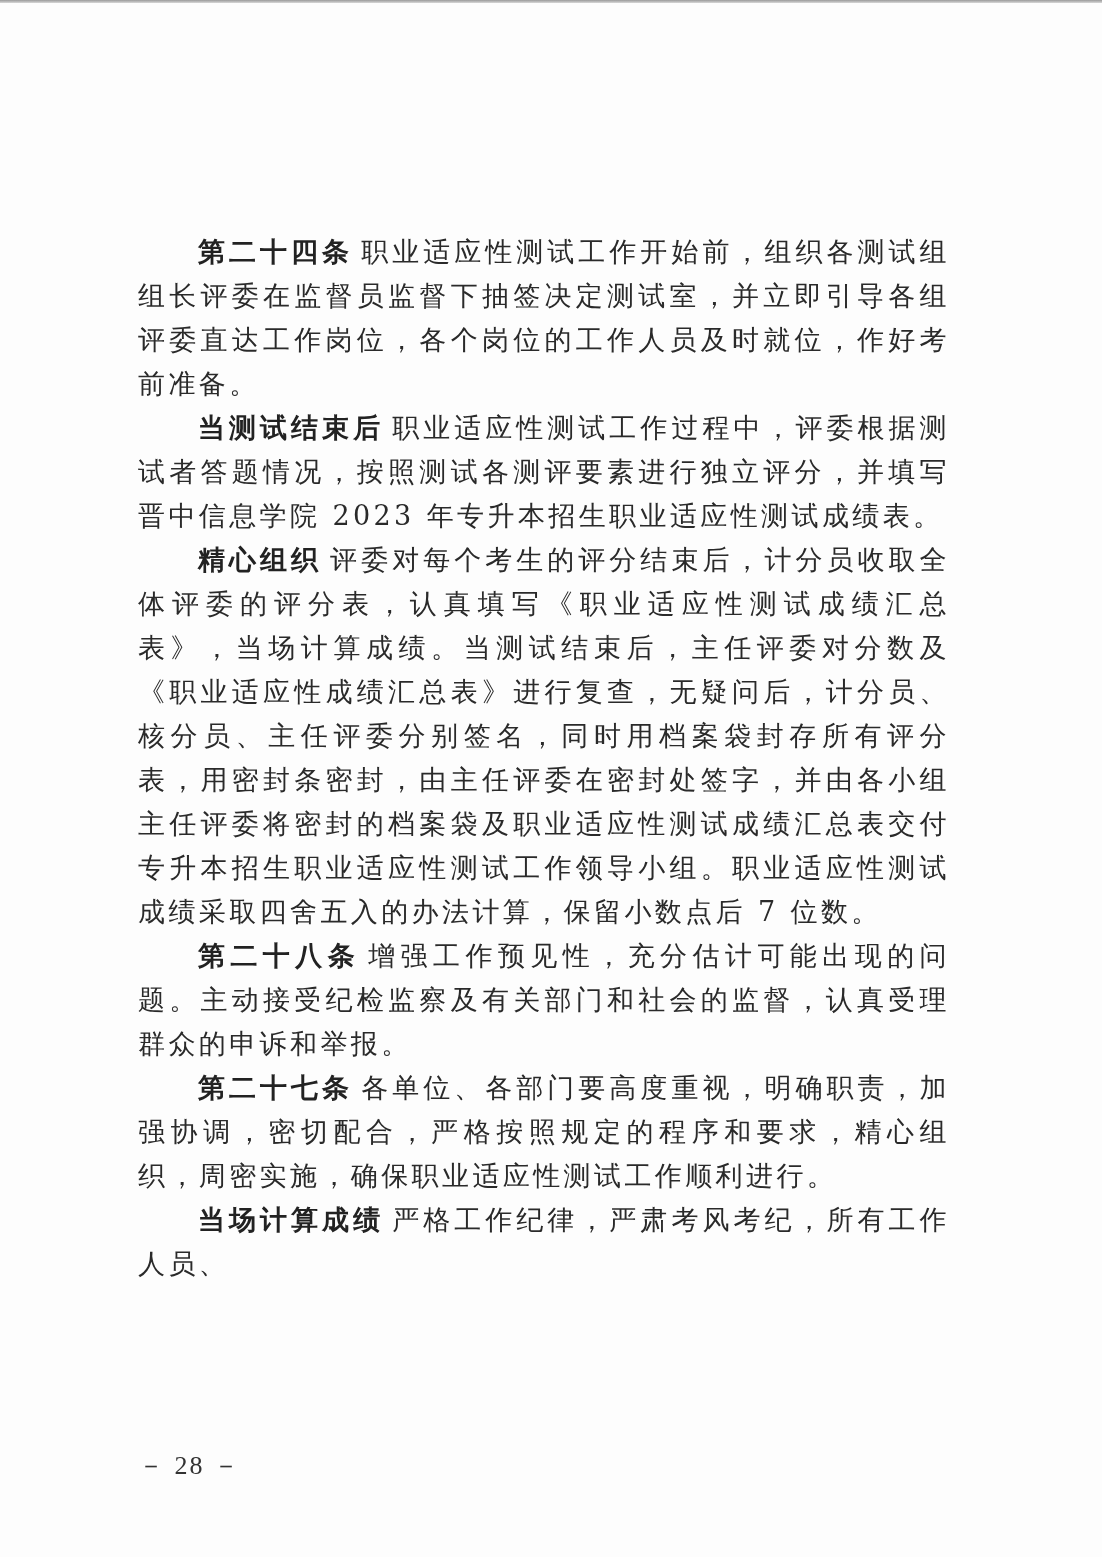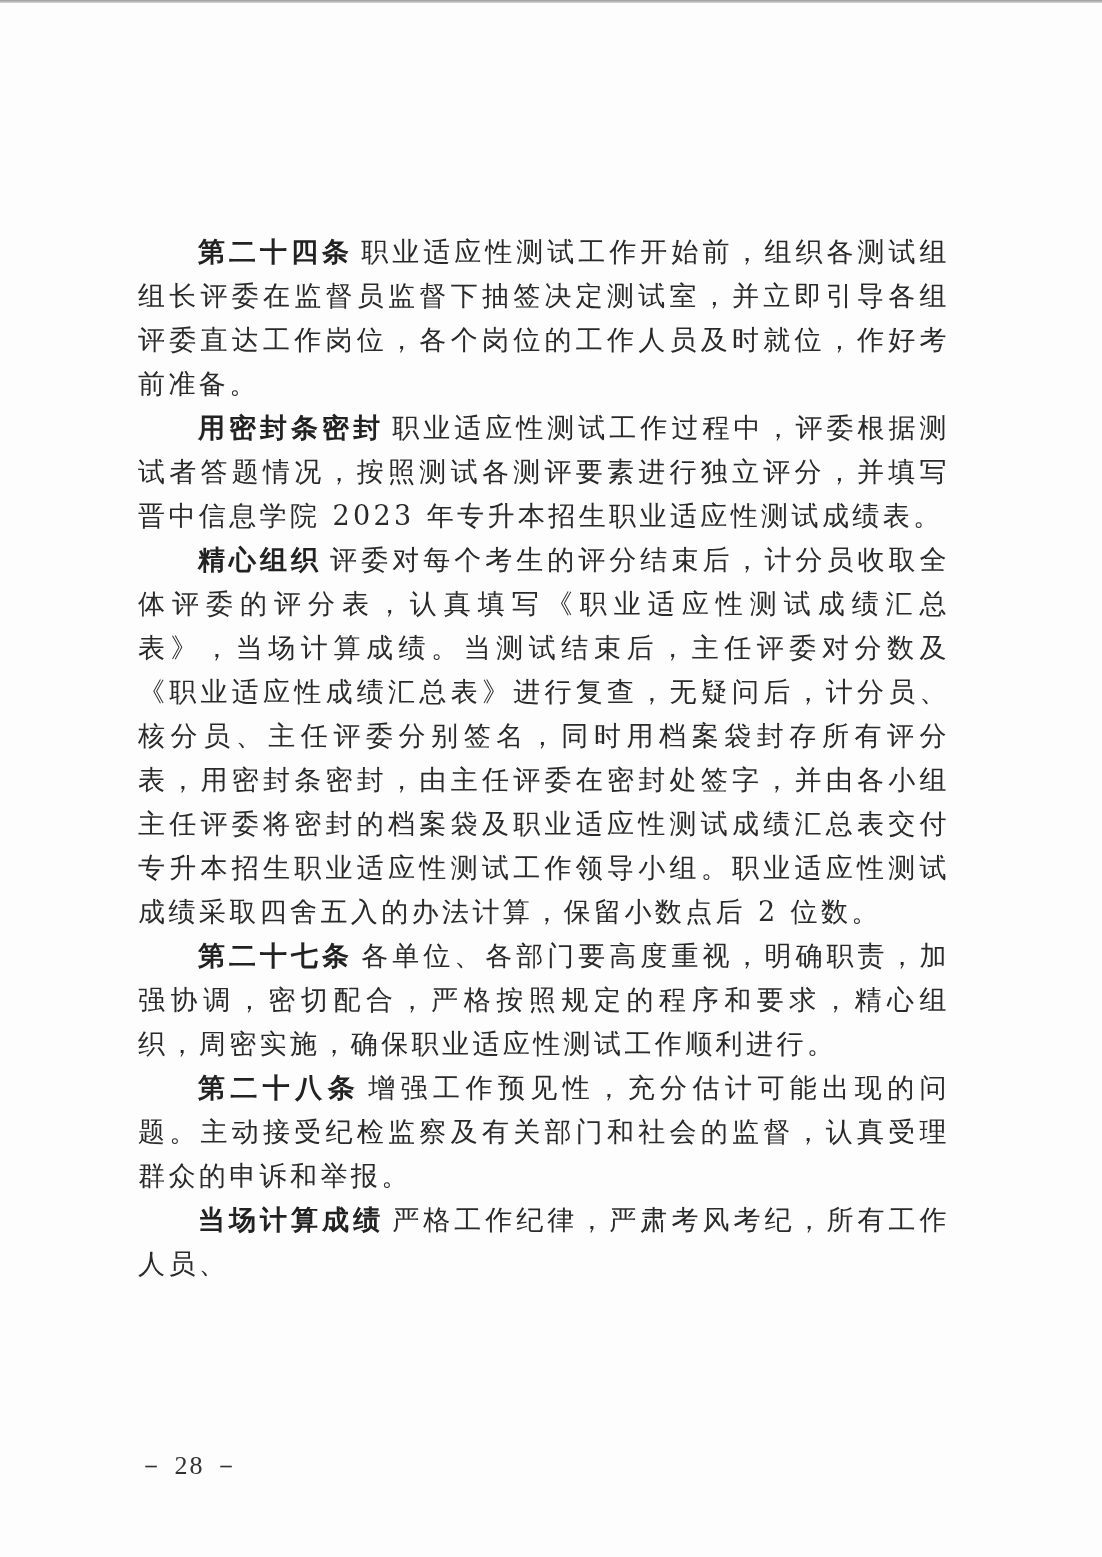--- a/index.html
+++ b/index.html
@@ -53,20 +53,20 @@
     letter-spacing: 2px;
   }
 </style>
 </head>
 <body>
 
 <div class="top-edge"></div>
 
 <div class="page">
   <p class="para"><span class="article-no">第二十四条</span><span>职业适应性测试工作开始前，组织各测试组组长评委在监督员监督下抽签决定测试室，并立即引导各组评委直达工作岗位，各个岗位的工作人员及时就位，作好考前准备。</span></p>
-  <p class="para"><span class="article-no">用密封条密封</span><span>职业适应性测试工作过程中，评委根据测试者答题情况，按照测试各测评要素进行独立评分，并填写晋中信息学院 2023 年专升本招生职业适应性测试成绩表。</span></p>
-  <p class="para"><span class="article-no">精心组织</span><span>评委对每个考生的评分结束后，计分员收取全体评委的评分表，认真填写《职业适应性测试成绩汇总表》，当场计算成绩。当测试结束后，主任评委对分数及《职业适应性成绩汇总表》进行复查，无疑问后，计分员、核分员、主任评委分别签名，同时用档案袋封存所有评分表，用密封条密封，由主任评委在密封处签字，并由各小组主任评委将密封的档案袋及职业适应性测试成绩汇总表交付专升本招生职业适应性测试工作领导小组。职业适应性测试成绩采取四舍五入的办法计算，保留小数点后 2 位数。</span></p>
+  <p class="para"><span class="article-no">当测试结束后</span><span>职业适应性测试工作过程中，评委根据测试者答题情况，按照测试各测评要素进行独立评分，并填写晋中信息学院 2023 年专升本招生职业适应性测试成绩表。</span></p>
+  <p class="para"><span class="article-no">精心组织</span><span>评委对每个考生的评分结束后，计分员收取全体评委的评分表，认真填写《职业适应性测试成绩汇总表》，当场计算成绩。当测试结束后，主任评委对分数及《职业适应性成绩汇总表》进行复查，无疑问后，计分员、核分员、主任评委分别签名，同时用档案袋封存所有评分表，用密封条密封，由主任评委在密封处签字，并由各小组主任评委将密封的档案袋及职业适应性测试成绩汇总表交付专升本招生职业适应性测试工作领导小组。职业适应性测试成绩采取四舍五入的办法计算，保留小数点后 7 位数。</span></p>
+  <p class="para"><span class="article-no">第二十八条</span><span>增强工作预见性，充分估计可能出现的问题。主动接受纪检监察及有关部门和社会的监督，认真受理群众的申诉和举报。</span></p>
   <p class="para"><span class="article-no">第二十七条</span><span>各单位、各部门要高度重视，明确职责，加强协调，密切配合，严格按照规定的程序和要求，精心组织，周密实施，确保职业适应性测试工作顺利进行。</span></p>
-  <p class="para"><span class="article-no">第二十八条</span><span>增强工作预见性，充分估计可能出现的问题。主动接受纪检监察及有关部门和社会的监督，认真受理群众的申诉和举报。</span></p>
   <p class="para"><span class="article-no">当场计算成绩</span><span>严格工作纪律，严肃考风考纪，所有工作人员、</span></p>
 </div>
 
 <div class="page-number">－ 28 －</div>
 
 </body></html>

